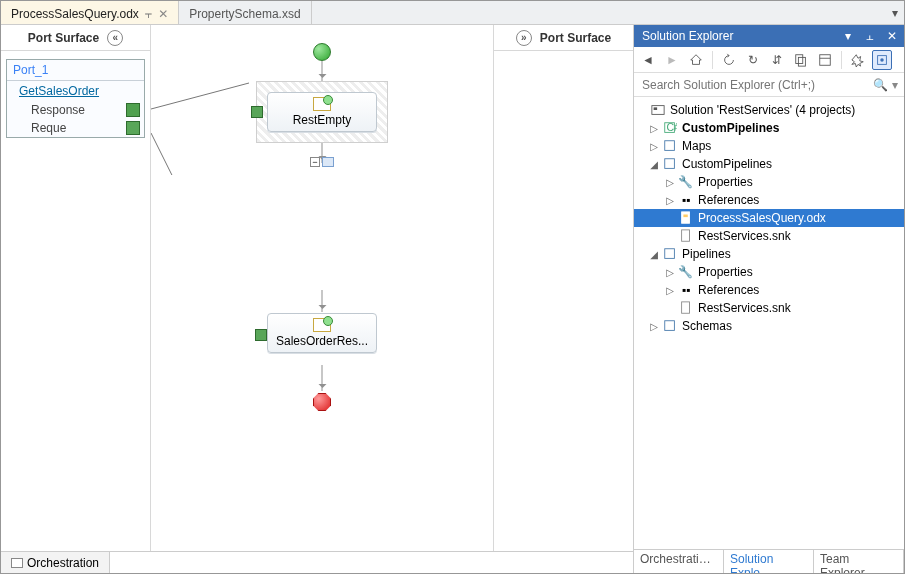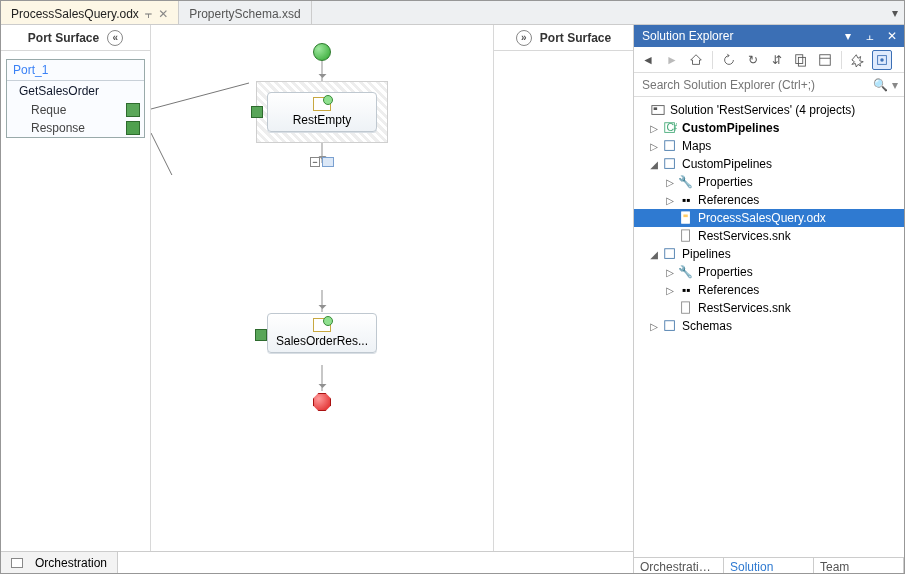--- a/index.html
+++ b/index.html
@@ -15,21 +15,21 @@
 
   
   .designer { flex: 1; display: flex; flex-direction: column; border-right: 1px solid #ccc; min-width: 0; }
   .design-surface { flex: 1; display: flex; position: relative; }
   .portcol { width: 150px; border-right: 1px solid #d8d8d8; }
   .portcol.right { border-right: none; border-left: 1px solid #d8d8d8; width: 140px; }
   .porttitle { height: 26px; display: flex; align-items: center; justify-content: center; gap: 8px; border-bottom: 1px solid #d8d8d8; color: #333; font-weight: 600; }
   .chev-circle { width:16px;height:16px;border:1px solid #888;border-radius:50%;display:flex;align-items:center;justify-content:center;font-size:10px;color:#555; }
   .portbox { margin: 8px 5px; border: 1px solid #9aa; background: #fafcff; }
   .portbox .ph { padding: 3px 6px; border-bottom: 1px solid #c8d0d8; color: #3b82f6; }
-  .op { padding: 3px 6px 3px 12px; color: #0f172a; }
+  .op { padding: 3px 6px 3px 12px; color: #0369a1; text-decoration: underline; }
   .oprow { display: flex; justify-content: space-between; align-items: center; padding: 2px 4px 2px 24px; color: #444; }
   .portnode { width:14px;height:14px;background:#59a659;border:1px solid #2e6b2e; }
   .portnode.in { background: #4fa04f; }
 
   .center { flex: 1; position: relative; }
   .shape { position: absolute; left: 50%; transform: translateX(-50%); }
   .start { top: 18px; width: 18px; height: 18px; border-radius: 50%; background: radial-gradient(circle at 30% 30%, #9fe89f, #2ea52e); border: 1px solid #2b7a2b; }
   .stop  { top: 368px; width: 18px; height: 18px; background: radial-gradient(circle at 30% 30%, #ff9a9a, #d22); border:1px solid #a11; transform: translateX(-50%) rotate(0deg); clip-path: polygon(30% 0,70% 0,100% 30%,100% 70%,70% 100%,30% 100%,0 70%,0 30%); }
   .act { width: 110px; border: 1px solid #bfc8d0; border-radius: 4px; background: linear-gradient(#fff,#eef2f6); padding: 4px 6px; text-align: center; display:flex;flex-direction:column;align-items:center;gap:2px; box-shadow: 0 1px 0 #d8dee4; }
   .act .ico { width:18px;height:14px;background:#fff;border:1px solid #c8a840;position:relative; }
@@ -37,41 +37,41 @@
   .act-wrap-hatch { position:absolute; left:50%; transform:translateX(-50%); top:56px; padding:10px; background: repeating-linear-gradient(45deg,#eee,#eee 3px,#fff 3px,#fff 6px); border:1px solid #cfcfcf; }
   .construct { position:absolute; left:50%; transform:translateX(-50%); top:140px; width:150px; border:2px dashed #333; border-radius:8px; padding:26px 18px 16px; text-align:center; }
   .construct .lbl { position:absolute; top:-18px; left:0; right:0; text-align:center; color:#333; }
   .arrow { position:absolute;left:50%;transform:translateX(-50%);width:0;border-left:1px solid #909090; }
   .arrow::after{content:"";position:absolute;bottom:-1px;left:-4px;border:4px solid transparent;border-top-color:#909090;}
   .greensq { position:absolute; width:12px;height:12px;background:#59a659;border:1px solid #2e6b2e; }
 
   .svg-lines { position:absolute; inset:0; pointer-events:none; }
 
   .design-tabs { height:22px; border-top:1px solid #ccc; display:flex; align-items:stretch; }
-  .dtab { padding: 2px 10px; border-right:1px solid #ccc; display:flex; align-items:center; gap:12px; background:#f3f3f3; }
+  .dtab { padding: 2px 10px; border-right:1px solid #ccc; display:flex; align-items:center; gap:4px; background:#f3f3f3; }
   .mini-ico { width:12px;height:10px;border:1px solid #888;background:#fff;display:inline-block; }
 
   
   .sxplorer { width: 270px; display:flex; flex-direction:column; background:#fff; }
   .sx-title { height:22px; background:#3b6fb5; color:#fff; display:flex; align-items:center; padding:0 4px 0 8px; gap:6px; }
   .sx-title .spacer{flex:1;}
   .sx-title .wbtn{width:16px;height:14px;display:flex;align-items:center;justify-content:center;cursor:pointer;}
   .sx-tools { height:26px; border-bottom:1px solid #ddd; display:flex; align-items:center; gap:4px; padding:0 4px; color:#555; }
   .tbtn { width:20px;height:20px;display:flex;align-items:center;justify-content:center;border-radius:2px;cursor:pointer;}
   .tbtn.boxed{border:1px solid #3b6fb5;background:#dfeafc;}
   .tdiv{width:1px;height:18px;background:#ddd;margin:0 2px;}
   .sx-search { height:24px; border-bottom:1px solid #ddd; display:flex; align-items:center; padding:0 6px; color:#888; }
   .sx-search input { flex:1;border:none;outline:none;font-size:12px;color:#888; }
   .sx-tree { flex:1; overflow:auto; padding:4px 0; }
   .node { display:flex; align-items:center; height:18px; padding-right:6px; white-space:nowrap; cursor:default;}
   .node .tw { width:12px; text-align:center; color:#666; font-size:10px; cursor:pointer;}
   .node .nico { width:16px; height:14px; margin:0 4px 0 2px; display:inline-flex;align-items:center;justify-content:center; }
   .node.sel { background:#2f7ad1; color:#fff; }
   .node.bold span.lbl { font-weight:700; }
-  .sx-bottom { height:16px; border-top:1px solid #ccc; display:flex; }
+  .sx-bottom { height:24px; border-top:1px solid #ccc; display:flex; }
   .sx-bottom .bt { flex:1; padding:2px 6px; border-right:1px solid #ccc; color:#555; overflow:hidden; text-overflow:ellipsis; cursor:pointer;}
   .sx-bottom .bt.active{ color:#2f7ad1; }
 
   svg.ic { width:14px;height:14px; }
 </style>
 </head>
 <body>
 
 <div class="tabstrip">
   <div class="tab active">
@@ -93,26 +93,26 @@
 
       <div class="portcol">
         <div class="porttitle">
           <span>Port Surface</span>
           <span class="chev-circle">«</span>
         </div>
         <div class="portbox">
           <div class="ph">Port_1</div>
           <div class="op">GetSalesOrder</div>
           <div class="oprow">
+            <span>Response</span>
+            <span class="portnode in"></span>
+          </div>
+          <div class="oprow">
             <span>Reque</span>
             <span class="portnode"></span>
-          </div>
-          <div class="oprow">
-            <span>Response</span>
-            <span class="portnode in"></span>
           </div>
         </div>
       </div>
 
       <div class="center">
         <svg class="svg-lines">
           <line x1="0" y1="84" x2="98" y2="58" stroke="#777" stroke-width="1"></line>
           <line x1="0" y1="108" x2="98" y2="305" stroke="#777" stroke-width="1"></line>
         </svg>
 

